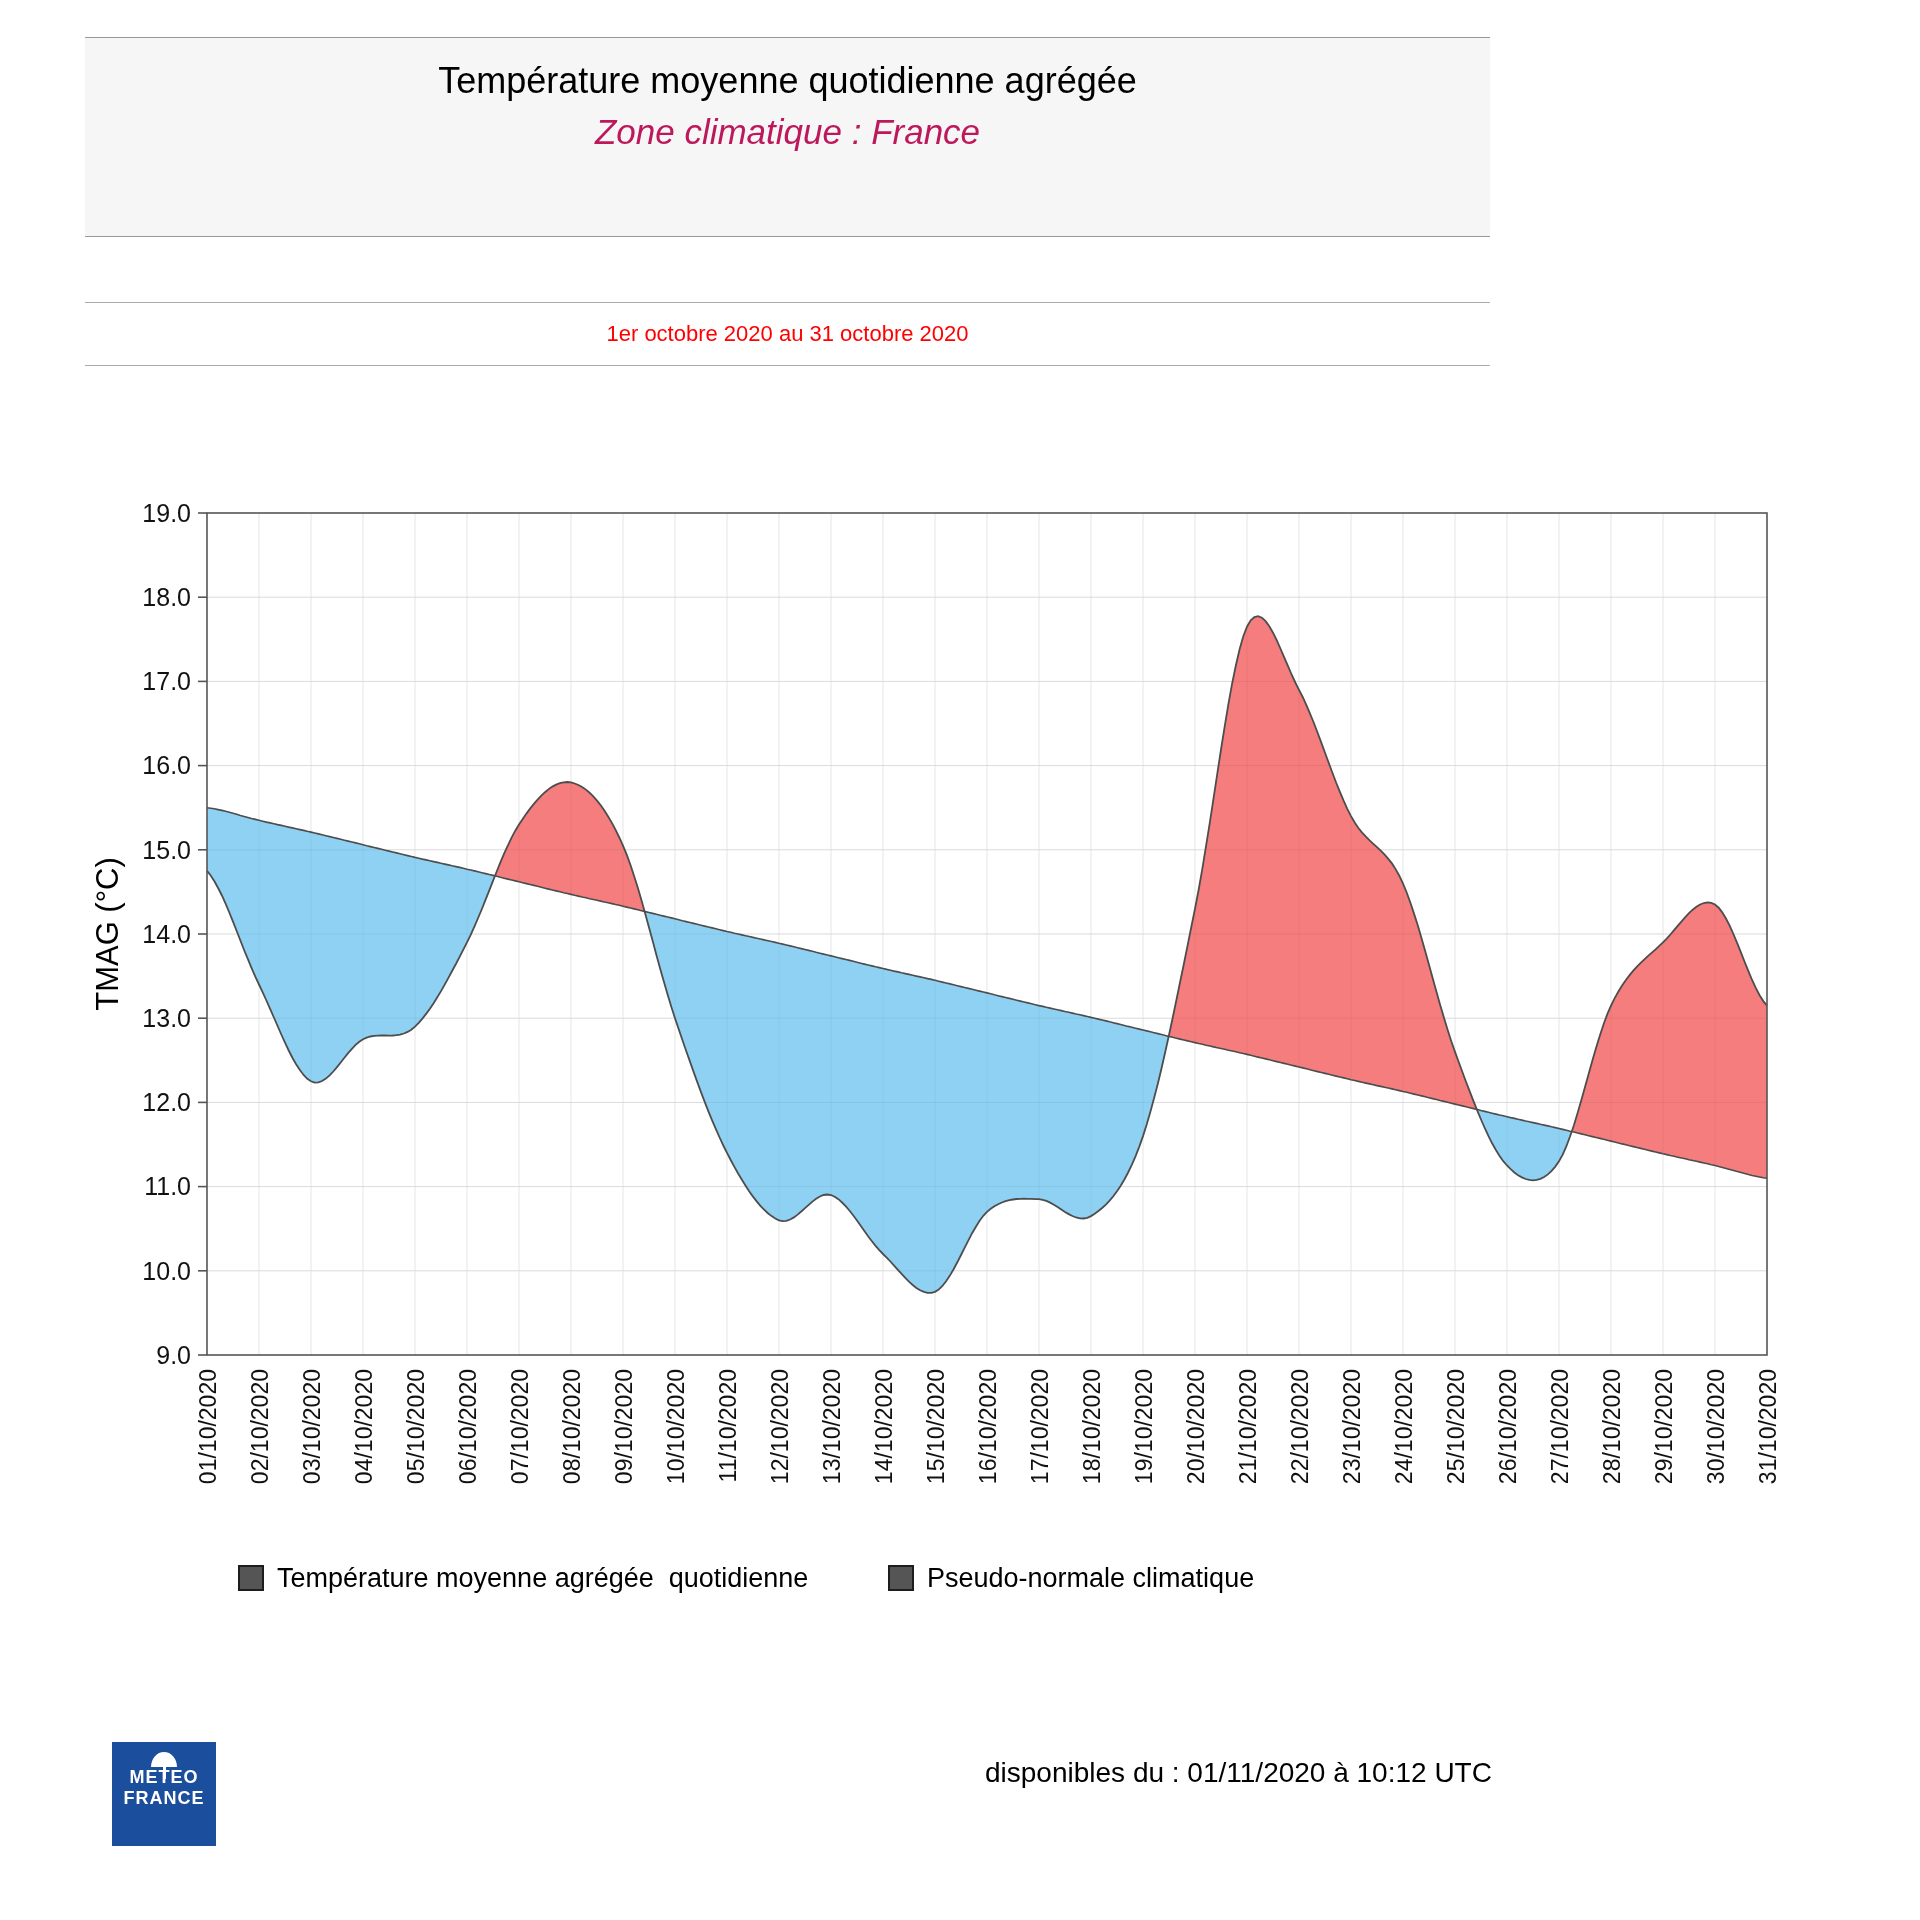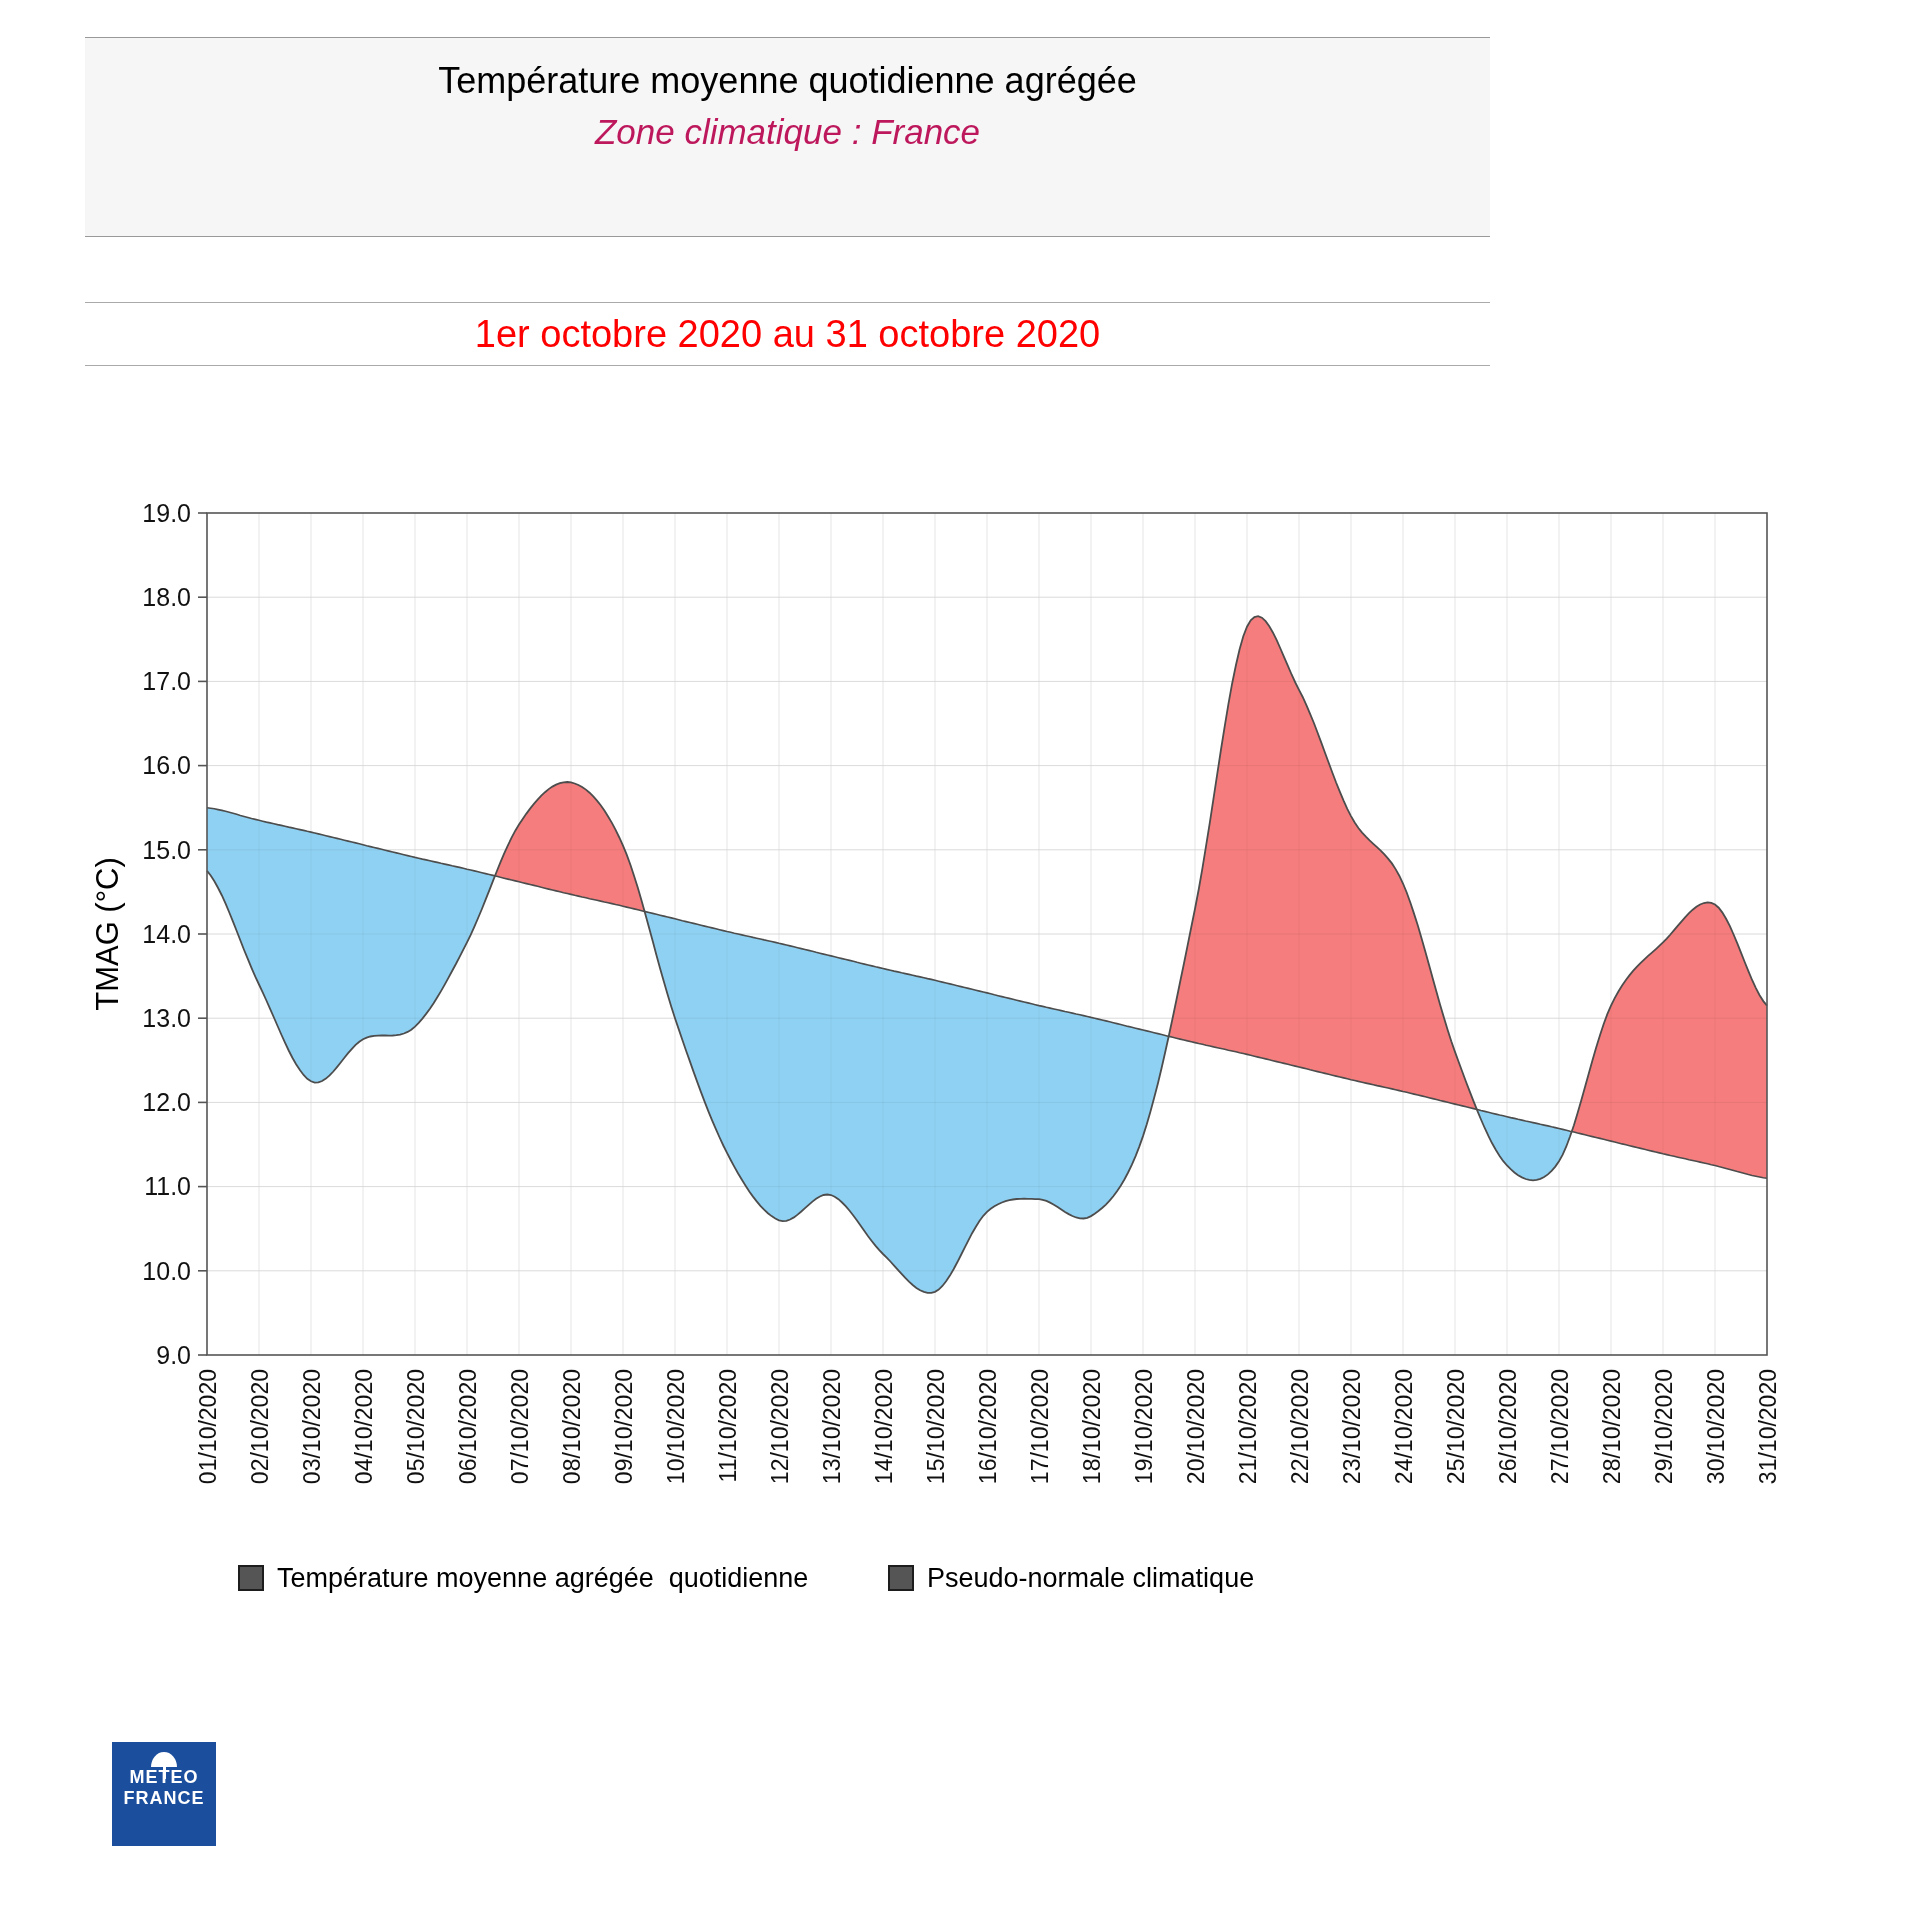--- a/index.html
+++ b/index.html
@@ -6,21 +6,21 @@
     font-family:"Liberation Sans","DejaVu Sans",sans-serif;color:#111;}
   .abs{position:absolute;}
   
   #band-top{left:85px;top:37px;width:1405px;height:198px;background:#f6f6f6;
     border-top:1px solid #999;border-bottom:1px solid #999;text-align:center;}
   #page-title{margin-top:22px;font-size:36px;color:#000;}
   #page-subtitle{margin-top:10px;font-size:35px;font-style:italic;color:#be185d;}
   
   #period-band{left:85px;top:302px;width:1405px;height:62px;
     border-top:1px solid #aaa;border-bottom:1px solid #aaa;text-align:center;}
-  #period-label{font-size:38px;line-height:62px;color:#ff0000;}
+  #period-label{font-size:22px;line-height:62px;color:#ff0000;}
   
   #plot{left:0;top:0;width:1920px;height:1920px;}
   
   .legend-item{top:1563px;height:30px;display:flex;align-items:center;padding-left:20px;}
   #legend-item-1{left:218px;}
   #legend-item-2{left:868px;}
   .swatch{width:22px;height:22px;background:#555;border:2px solid #1d1d1d;flex:0 0 auto;}
   .legend-label{margin-left:13px;font-size:27px;color:#000;white-space:pre;}
   
   #footer-text{left:985px;top:1752px;width:800px;font-size:28px;line-height:41px;color:#000;}
@@ -204,19 +204,20 @@
 <div id="legend-item-1" class="abs legend-item">
   <span class="swatch"></span>
   <span class="legend-label">Température moyenne agrégée  quotidienne</span>
 </div>
 <div id="legend-item-2" class="abs legend-item">
   <span class="swatch"></span>
   <span class="legend-label">Pseudo-normale climatique</span>
 </div>
 
 <div id="footer-text" class="abs">
+  <div>disponibles du : 01/11/2020 à 10:12 UTC</div>
 </div>
 
 <div id="logo" class="abs">
   <div id="logo-icon"></div>
   <div class="logo-line">METEO</div>
   <div class="logo-line">FRANCE</div>
 </div>
 
 </body></html>

